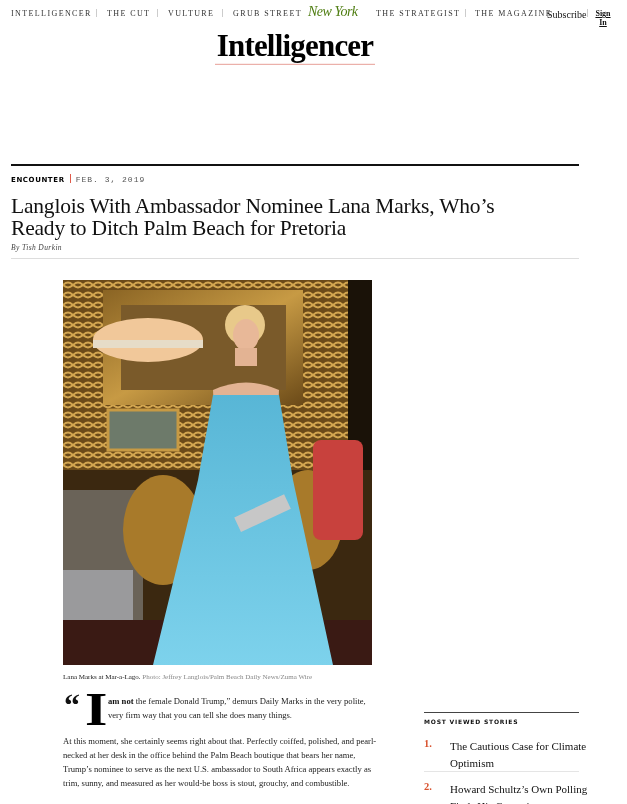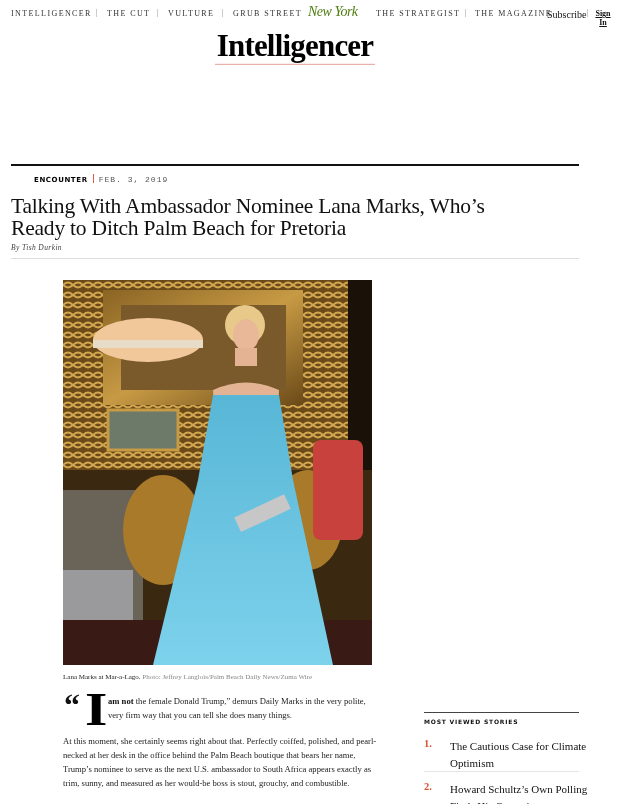--- a/index.html
+++ b/index.html
@@ -11,21 +11,21 @@
   .nav-sep { position: absolute; top: 9px; width: 1px; height: 8px; background: #ccc; }
   .ny-logo { position: absolute; top: 4px; left: 308px; font-family: "Liberation Serif", serif; font-style: italic; font-size: 14px; color: #4d7c0f; letter-spacing: -0.5px; }
   .subscribe { position: absolute; top: 9px; left: 547px; font-family: "Liberation Serif", serif; font-weight: normal; font-size: 10px; color: #111; }
   .signin { position: absolute; top: 9px; left: 594px; width: 18px; font-family: "Liberation Serif", serif; font-weight: bold; font-size: 8px; line-height: 9px; text-align: center; color: #111; text-decoration: underline; }
 
   .masthead { position: absolute; top: 30px; left: 0; width: 590px; text-align: center; }
   .masthead-title { display: inline-block; font-family: "Liberation Serif", serif; font-weight: bold; font-size: 31px; letter-spacing: -0.8px; color: #000; transform: scaleY(1.05); border-bottom: 1px solid #e8a39c; line-height: 32px; padding: 0 2px 1px; }
 
   .top-rule { position: absolute; top: 164px; left: 11px; width: 568px; height: 2px; background: #111; }
   .rubric { position: absolute; top: 174px; left: 11px; font-size: 7px; white-space: nowrap; }
-  .rubric-section { font-family: "DejaVu Sans", sans-serif; font-weight: bold; letter-spacing: 0.6px; color: #000; margin-left: 23px; }
+  .rubric-section { font-family: "DejaVu Sans", sans-serif; font-weight: bold; letter-spacing: 0.6px; color: #000; }
   .rubric-sep { display: inline-block; width: 1px; height: 9px; background: #e05a4a; margin: 0 5px; vertical-align: -1px; }
   .rubric-date { font-family: Liberation Mono, monospace; letter-spacing: 1px; color: #555; font-size: 8px; }
 
   .headline { position: absolute; top: 195px; left: 11px; width: 500px; font-family: "Liberation Serif", serif; font-size: 21.5px; line-height: 22px; color: #111; font-weight: normal; letter-spacing: -0.2px; }
   .byline { position: absolute; top: 243px; left: 11px; font-family: "Liberation Serif", serif; font-style: italic; font-size: 7.5px; color: #444; letter-spacing: 0.4px; }
   .byline-rule { position: absolute; top: 258px; left: 11px; width: 568px; height: 1px; background: #ddd; }
 
   .photo { position: absolute; top: 280px; left: 63px; width: 309px; height: 385px; overflow: hidden; background: #3a2a12; }
   .caption { position: absolute; top: 673px; left: 63px; font-family: "Liberation Serif", serif; font-size: 7px; color: #222; white-space: nowrap; }
   .caption-credit { color: #888; text-align: center; }
@@ -64,21 +64,21 @@
 </div>
 
 <div class="masthead">
   <a class="masthead-title">Intelligencer</a>
 </div>
 
 <div class="top-rule"></div>
 <div class="rubric">
   <a class="rubric-section">ENCOUNTER</a><span class="rubric-sep"></span><span class="rubric-date">FEB. 3, 2019</span>
 </div>
-<h1 class="headline">Talking With Ambassador Nominee Lana Marks, Who’s Ready to Ditch Palm Beach for Pretoria</h1>
+<h1 class="headline">Langlois With Ambassador Nominee Lana Marks, Who’s Ready to Ditch Palm Beach for Pretoria</h1>
 <a class="byline">By Tish Durkin</a>
 <div class="byline-rule"></div>
 
 <div class="photo" aria-label="Lana Marks in a strapless turquoise gown at Mar-a-Lago">
   <svg width="309" height="385" viewBox="0 0 309 385">
     <defs>
       <linearGradient id="gold" x1="0" y1="0" x2="1" y2="1">
         <stop offset="0" stop-color="#8a6424"></stop>
           <stop offset="0.5" stop-color="#c79a44"></stop>
           <stop offset="1" stop-color="#6b4a18"></stop>

